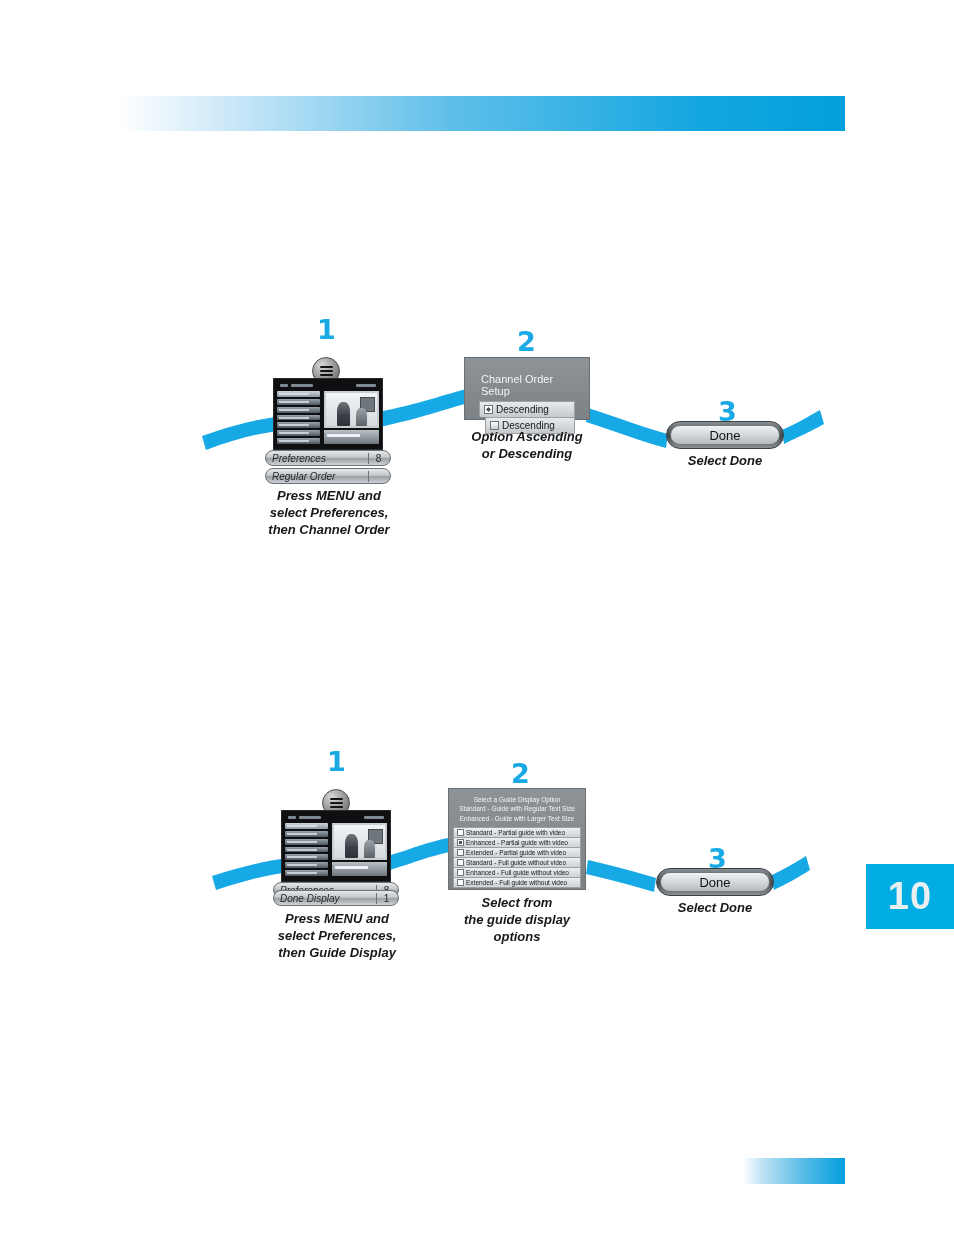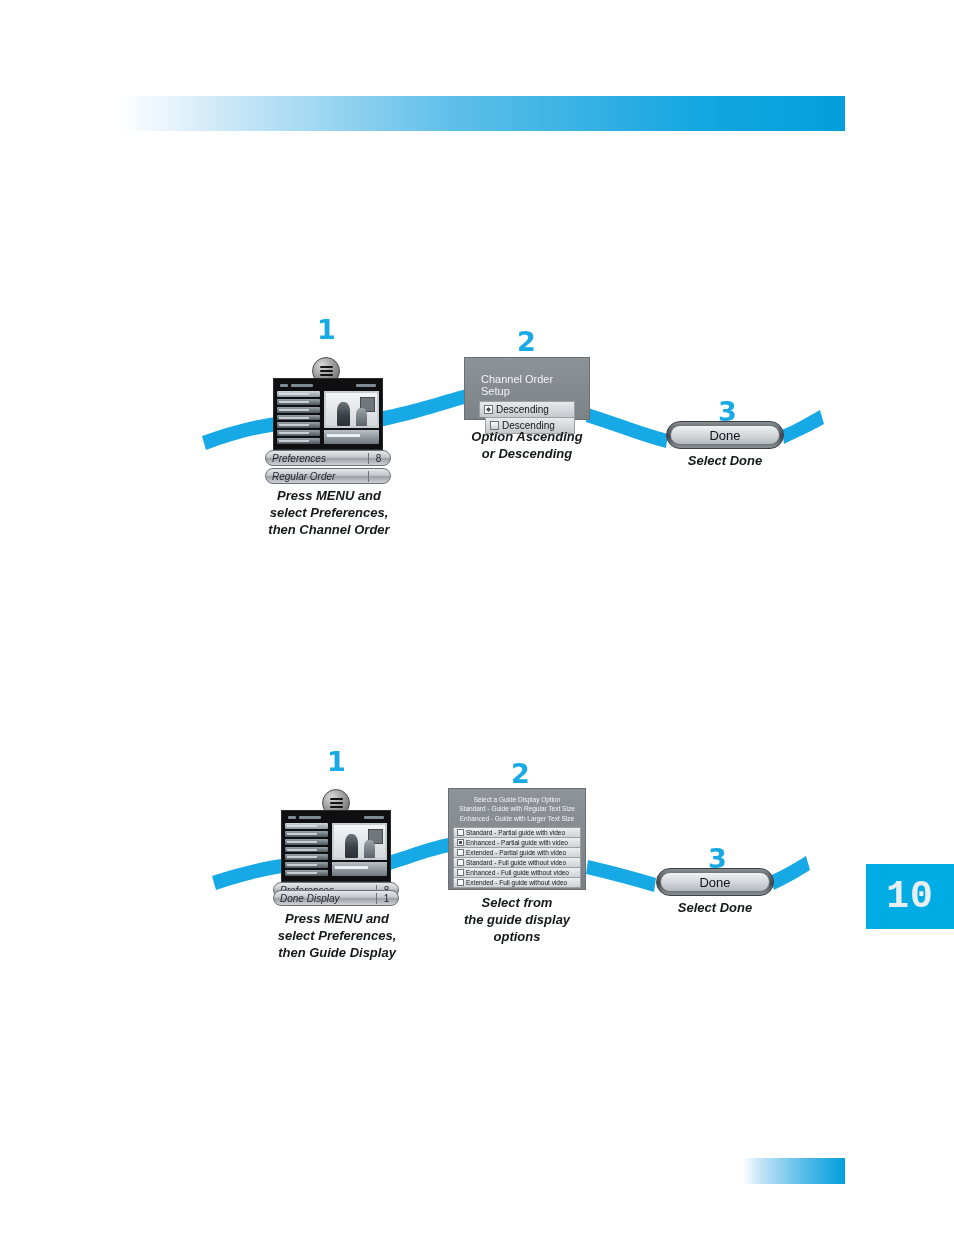--- a/index.html
+++ b/index.html
@@ -14,21 +14,21 @@
     position:absolute;left:118px;top:96px;width:727px;height:35px;
     background:linear-gradient(to right,#ffffff 0%,#cfe9f8 14%,#5ebfe9 46%,#14a6e0 80%,#029fdd 100%);
   }
   .footer-bar{
     position:absolute;left:742px;top:1158px;width:103px;height:26px;
     background:linear-gradient(to right,#ffffff 0%,#bee2f6 20%,#57bce8 60%,#029fdd 100%);
   }
   .page-badge{
     position:absolute;left:866px;top:864px;width:88px;height:65px;
     background:#00ace4;color:#e9eef1;font-size:38px;font-weight:bold;
-    display:flex;align-items:center;justify-content:center;letter-spacing:1px;font-family:Liberation Mono, monospace;
+    display:flex;align-items:center;justify-content:center;letter-spacing:1px;
   }
 
   
   .step-num{
     position:absolute;color:#19a9e5;font-size:27px;font-weight:bold;
     font-family:"DejaVu Sans", sans-serif;line-height:1;
   }
   .menu-pill{
     position:absolute;width:42px;height:15px;border-radius:8px;
     background:#000;color:#fff;font-size:8px;font-weight:bold;

